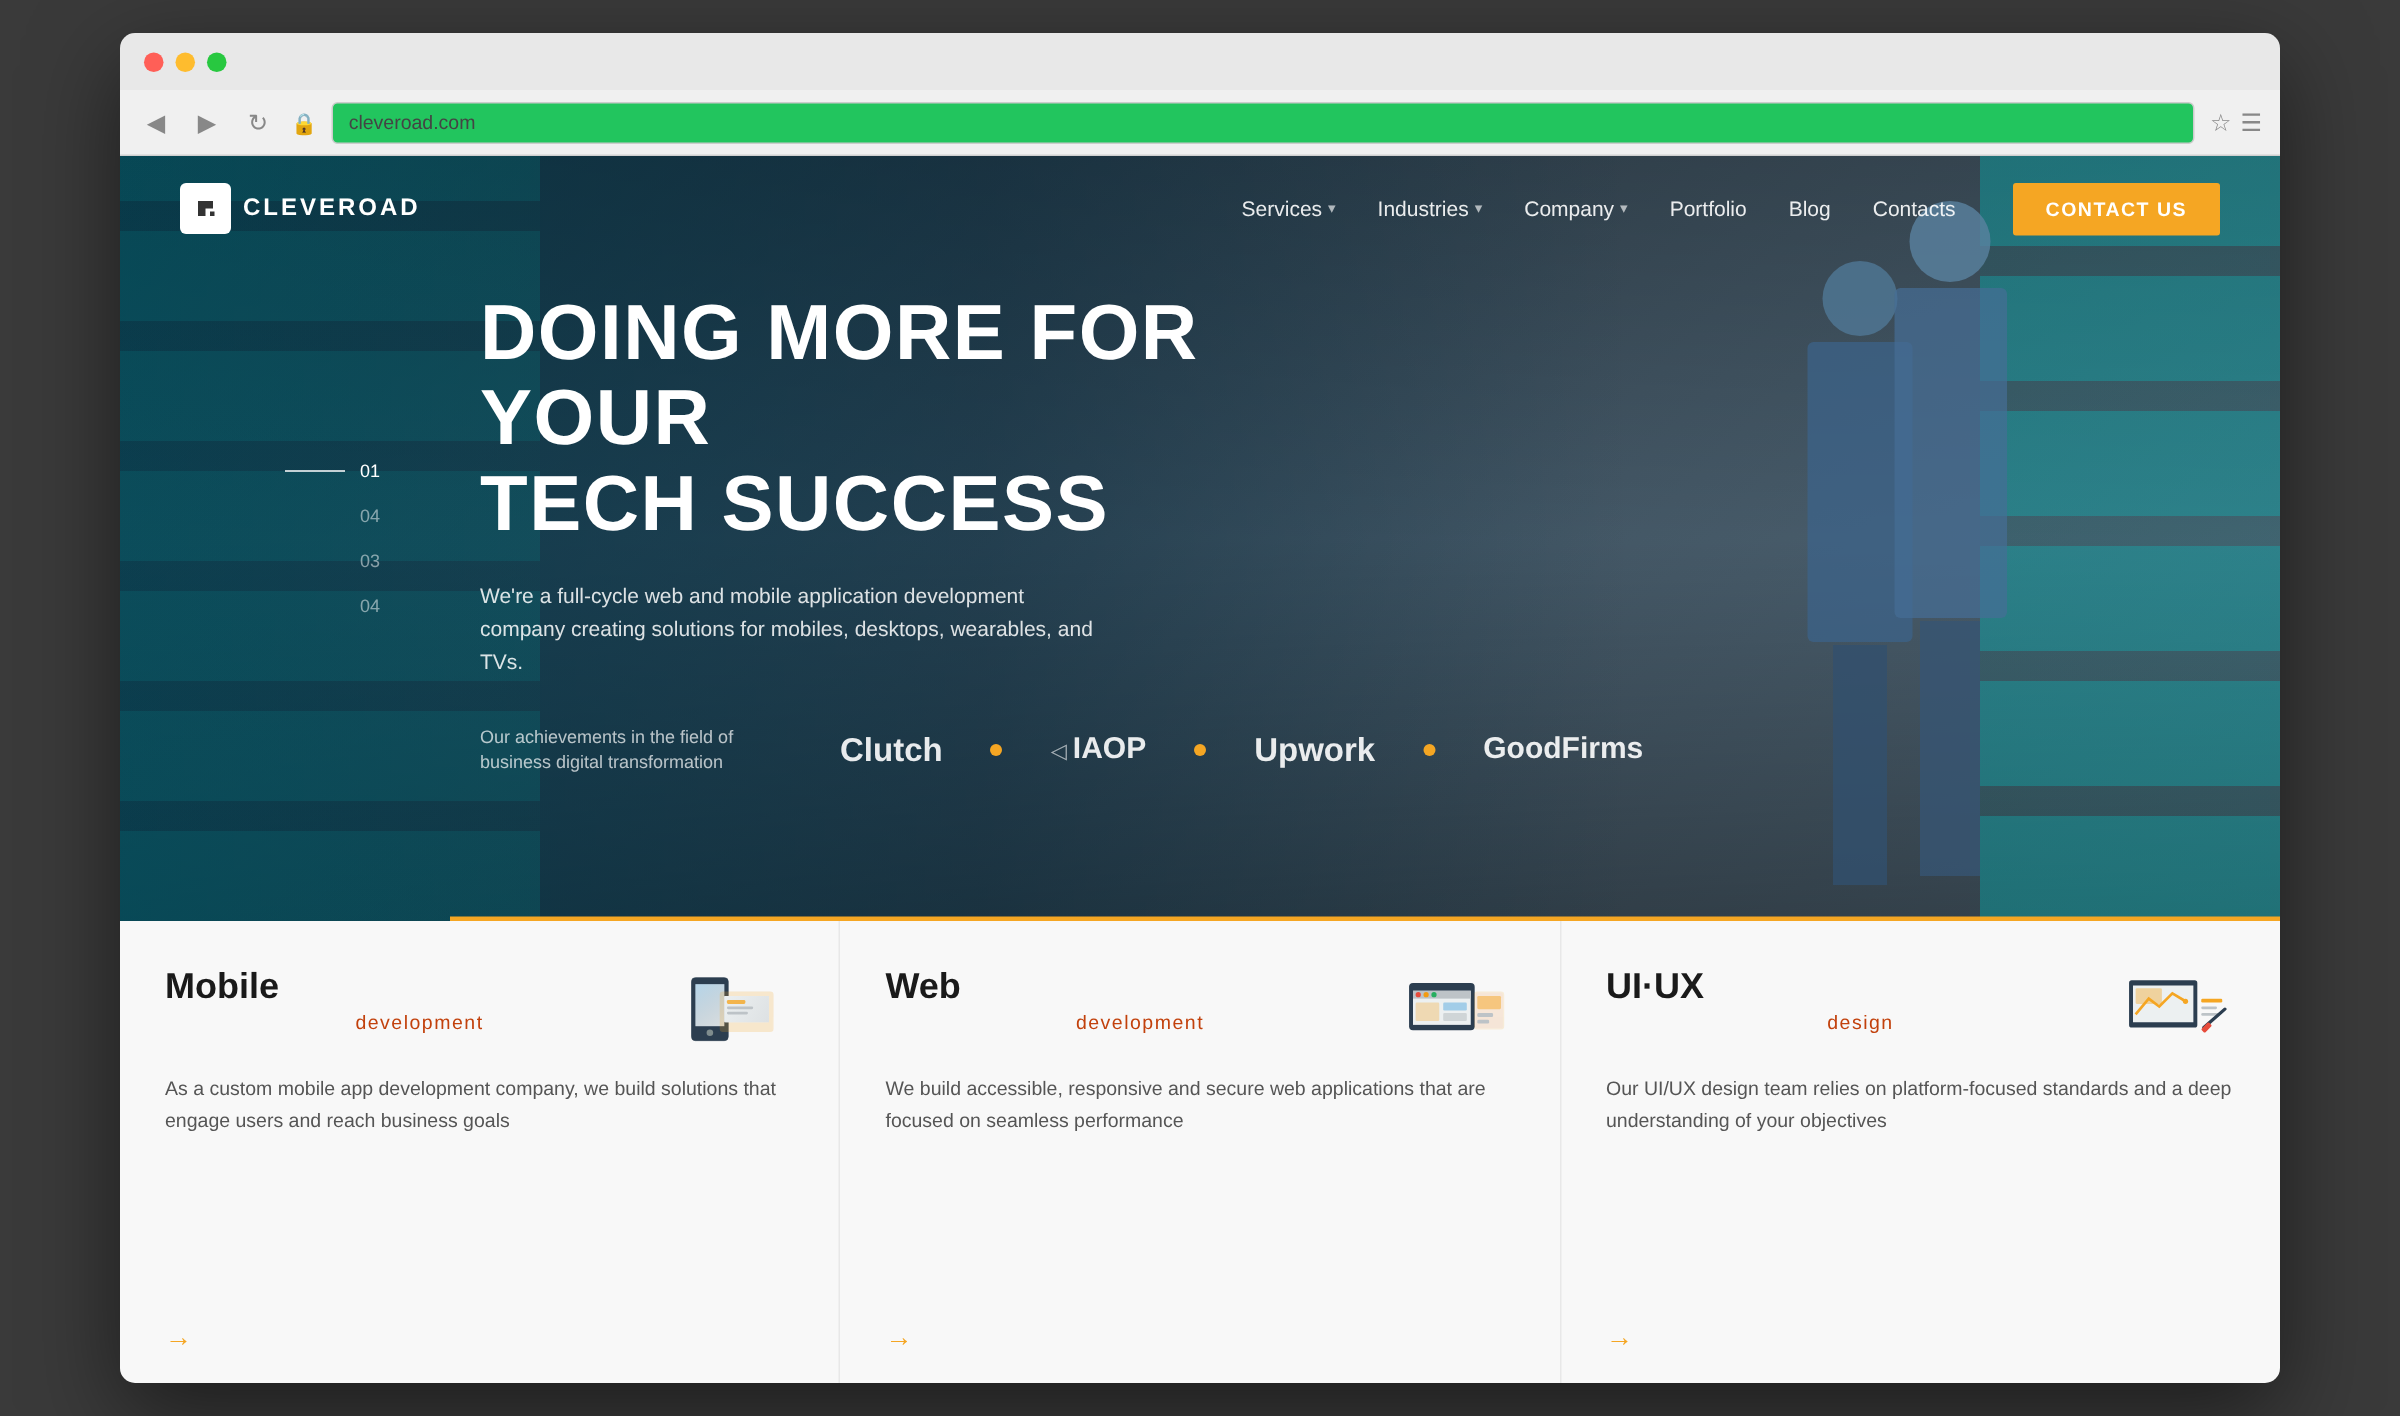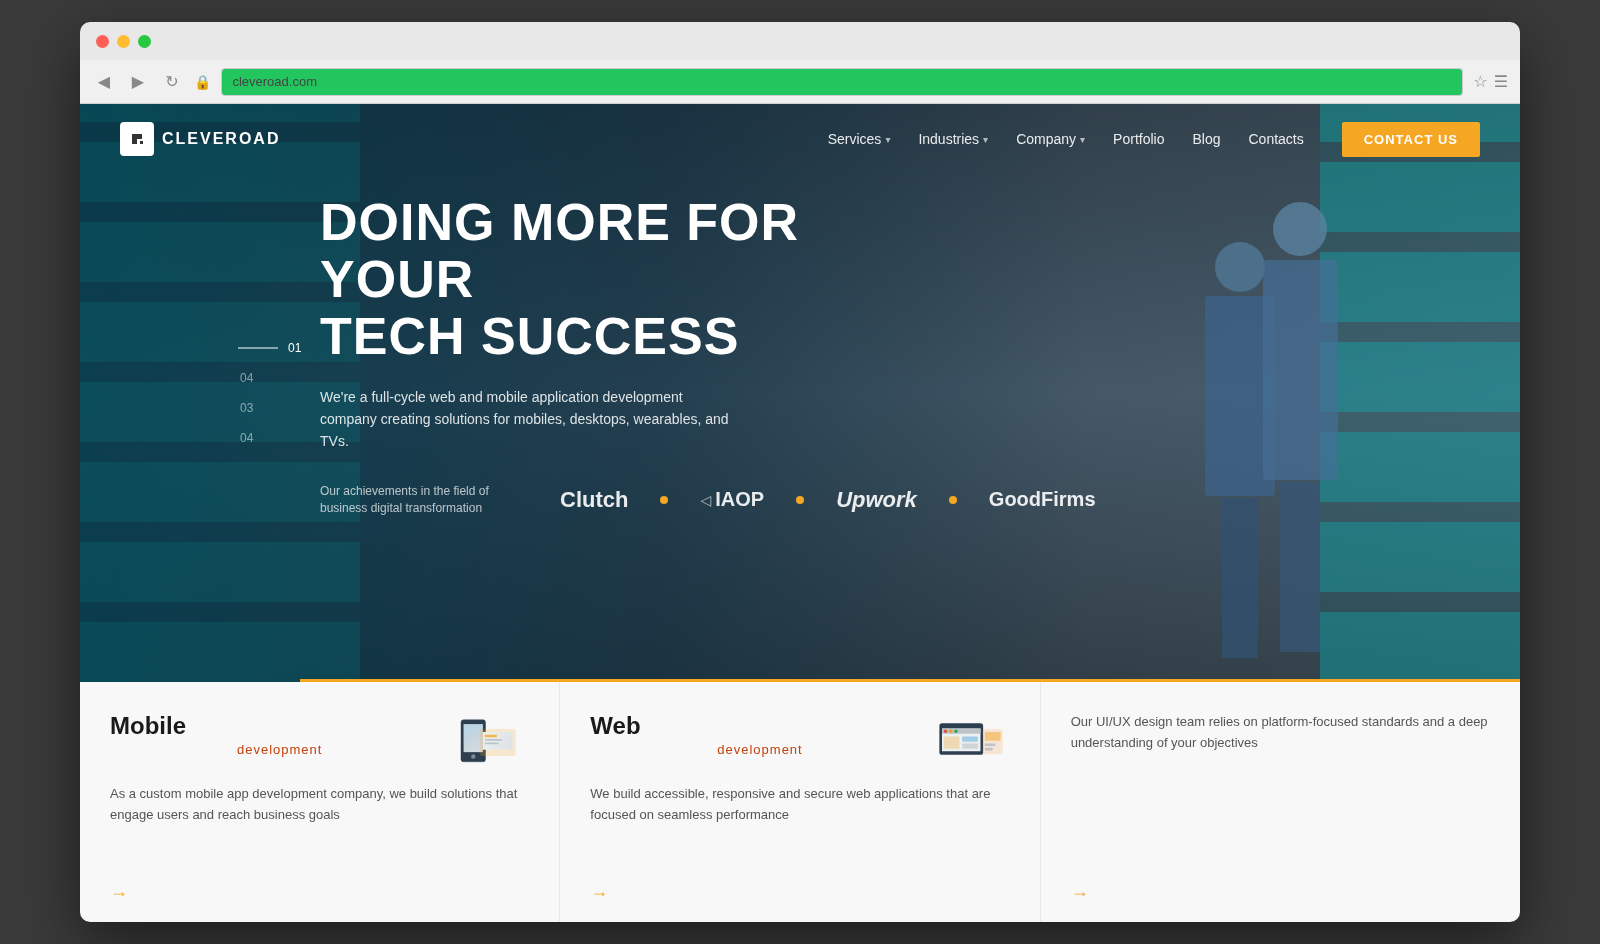--- a/index.html
+++ b/index.html
@@ -229,21 +229,20 @@
 
     .slide-num {
       color: rgba(255,255,255,0.5);
       font-size: 12px;
       cursor: pointer;
       position: relative;
     }
 
     .slide-num.active {
       color: white;
-      margin-left: 48px;
     }
 
     .slide-num.active::before {
       content: '';
       position: absolute;
       left: -50px;
       top: 50%;
       transform: translateY(-50%);
       width: 40px;
       height: 1px;
@@ -333,32 +332,31 @@
       align-items: center;
       gap: 4px;
       margin-right: 20px;
     }
 
     .partner-upwork {
       font-size: 22px;
       font-weight: 700;
       color: rgba(255,255,255,0.9);
       margin-right: 20px;
-      font-style: italic;
     }
 
     .partner-goodfirms {
       font-size: 20px;
       font-weight: 700;
       color: rgba(255,255,255,0.9);
     }
 
     
     .bottom-section {
-      height: 240px;
+      height: 308px;
       background: #f8f8f8;
       display: flex;
       flex-shrink: 0;
     }
 
     .service-card {
       flex: 1;
       padding: 30px 30px 20px;
       border-right: 1px solid #e8e8e8;
       display: flex;
@@ -605,18 +603,38 @@
               <rect x="57" y="31" width="12" height="3" rx="1" fill="#bdc3c7"></rect>
               <rect x="57" y="36" width="9" height="3" rx="1" fill="#bdc3c7"></rect>
             </svg>
           </div>
         </div>
         <p class="service-desc">We build accessible, responsive and secure web applications that are focused on seamless performance</p>
         <div class="service-arrow">→</div>
       </div>
 
       <div class="service-card">
+        <div class="service-header">
+          <div class="service-title-block">
+            <div class="service-title">UI·UX</div>
+            <div class="service-subtitle">design</div>
+          </div>
+          <div class="service-icon icon-uiux">
+            <svg viewBox="0 0 80 60" fill="none" xmlns="http://www.w3.org/2000/svg">
+              <rect x="5" y="6" width="52" height="36" rx="2" fill="#2c3e50"></rect>
+              <rect x="8" y="10" width="46" height="28" fill="#ecf0f1"></rect>
+              <rect x="10" y="12" width="20" height="12" rx="1" fill="#f5a623" opacity="0.4"></rect>
+              <polyline points="10,32 20,20 28,26 38,16 48,22" stroke="#f5a623" stroke-width="2" fill="none"></polyline>
+              <circle cx="48" cy="22" r="2" fill="#f5a623"></circle>
+              <rect x="60" y="20" width="16" height="3" rx="1" fill="#f5a623"></rect>
+              <rect x="60" y="26" width="12" height="2" rx="1" fill="#bdc3c7"></rect>
+              <rect x="60" y="31" width="14" height="2" rx="1" fill="#bdc3c7"></rect>
+              <line x1="62" y1="42" x2="78" y2="28" stroke="#2c3e50" stroke-width="2.5" stroke-linecap="round"></line>
+              <rect x="60" y="40" width="8" height="4" rx="1" fill="#e74c3c" transform="rotate(-45 64 42)"></rect>
+            </svg>
+          </div>
+        </div>
         <p class="service-desc">Our UI/UX design team relies on platform-focused standards and a deep understanding of your objectives</p>
         <div class="service-arrow">→</div>
       </div>
     </div>
   </div>
 </div>
 
 </body></html>

